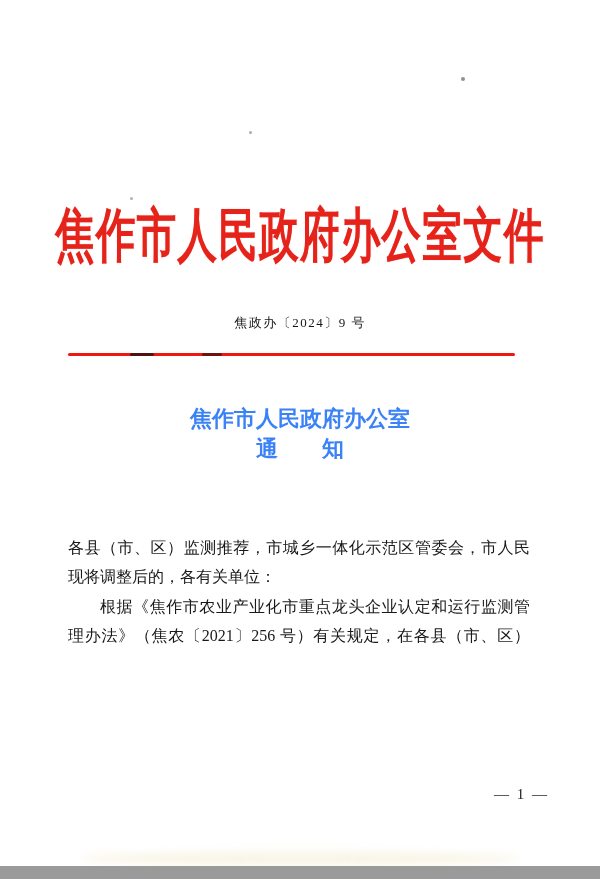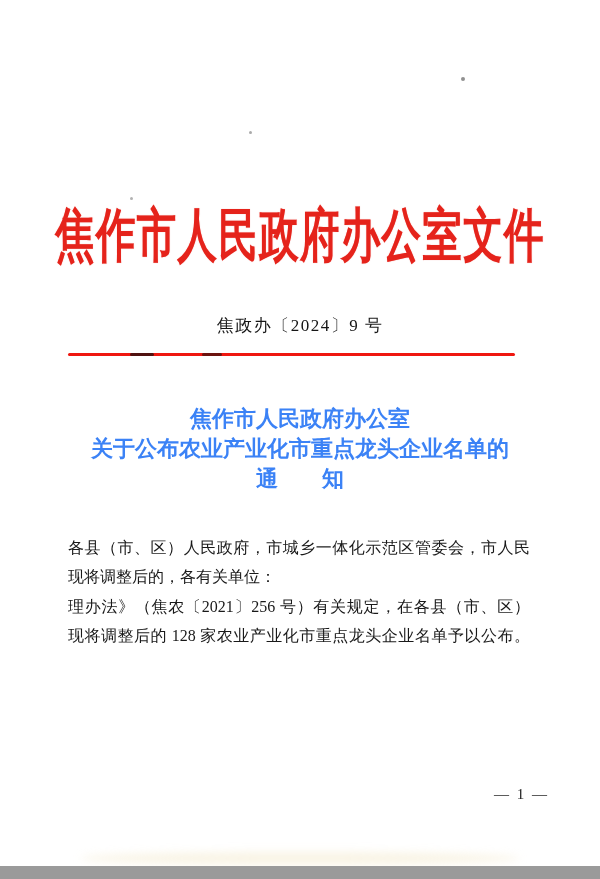--- a/index.html
+++ b/index.html
@@ -24,21 +24,21 @@
     letter-spacing:2px;
     color:#e5231b;
     transform:scaleX(0.68);
     transform-origin:center;
     text-shadow:0 0 1px rgba(229,35,27,.55);
   }
   
   .doc-number{
     position:absolute;top:314px;left:0;width:600px;
     text-align:center;
-    font-size:17px;letter-spacing:1.5px;
+    font-size:13px;letter-spacing:1.5px;
     color:#161616;
   }
   
   .red-rule{
     position:absolute;top:353px;left:68px;width:447px;height:3px;
     background:#ef1710;border-radius:2px;
   }
   .red-rule i{position:absolute;top:0;height:3px;background:#331210;opacity:.85;border-radius:2px;}
   .red-rule i.a{left:62px;width:24px;}
   .red-rule i.b{left:134px;width:20px;opacity:.7;}
@@ -92,28 +92,27 @@
 
   <div class="doc-number">焦政办〔2024〕9 号</div>
 
   <div class="red-rule">
     <i class="a"></i>
     <i class="b"></i>
   </div>
 
   <div class="title">
     <div>焦作市人民政府办公室</div>
-    <div>关于公布农业产业化市重点龙头企业名单的</div>
     <div>通　　知</div>
   </div>
 
   <div class="body">
-    <div class="bl just">各县（市、区）人民政府，市城乡一体化示范区管委会，市人民</div>
+    <div class="bl just">各县（市、区）监测推荐，市城乡一体化示范区管委会，市人民</div>
     <div class="bl">现将调整后的，各有关单位：</div>
+    <div class="bl just ind">根据《焦作市农业产业化市重点龙头企业认定和运行监测管</div>
     <div class="bl just">理办法》（焦农〔2021〕256 号）有关规定，在各县（市、区）</div>
-    <div class="bl just">现将调整后的 128 家农业产业化市重点龙头企业名单予以公布。</div>
   </div>
 
   <div class="pageno">— 1 —</div>
 
   <div class="scan-band"></div>
 
 </div>
 
 </body></html>

